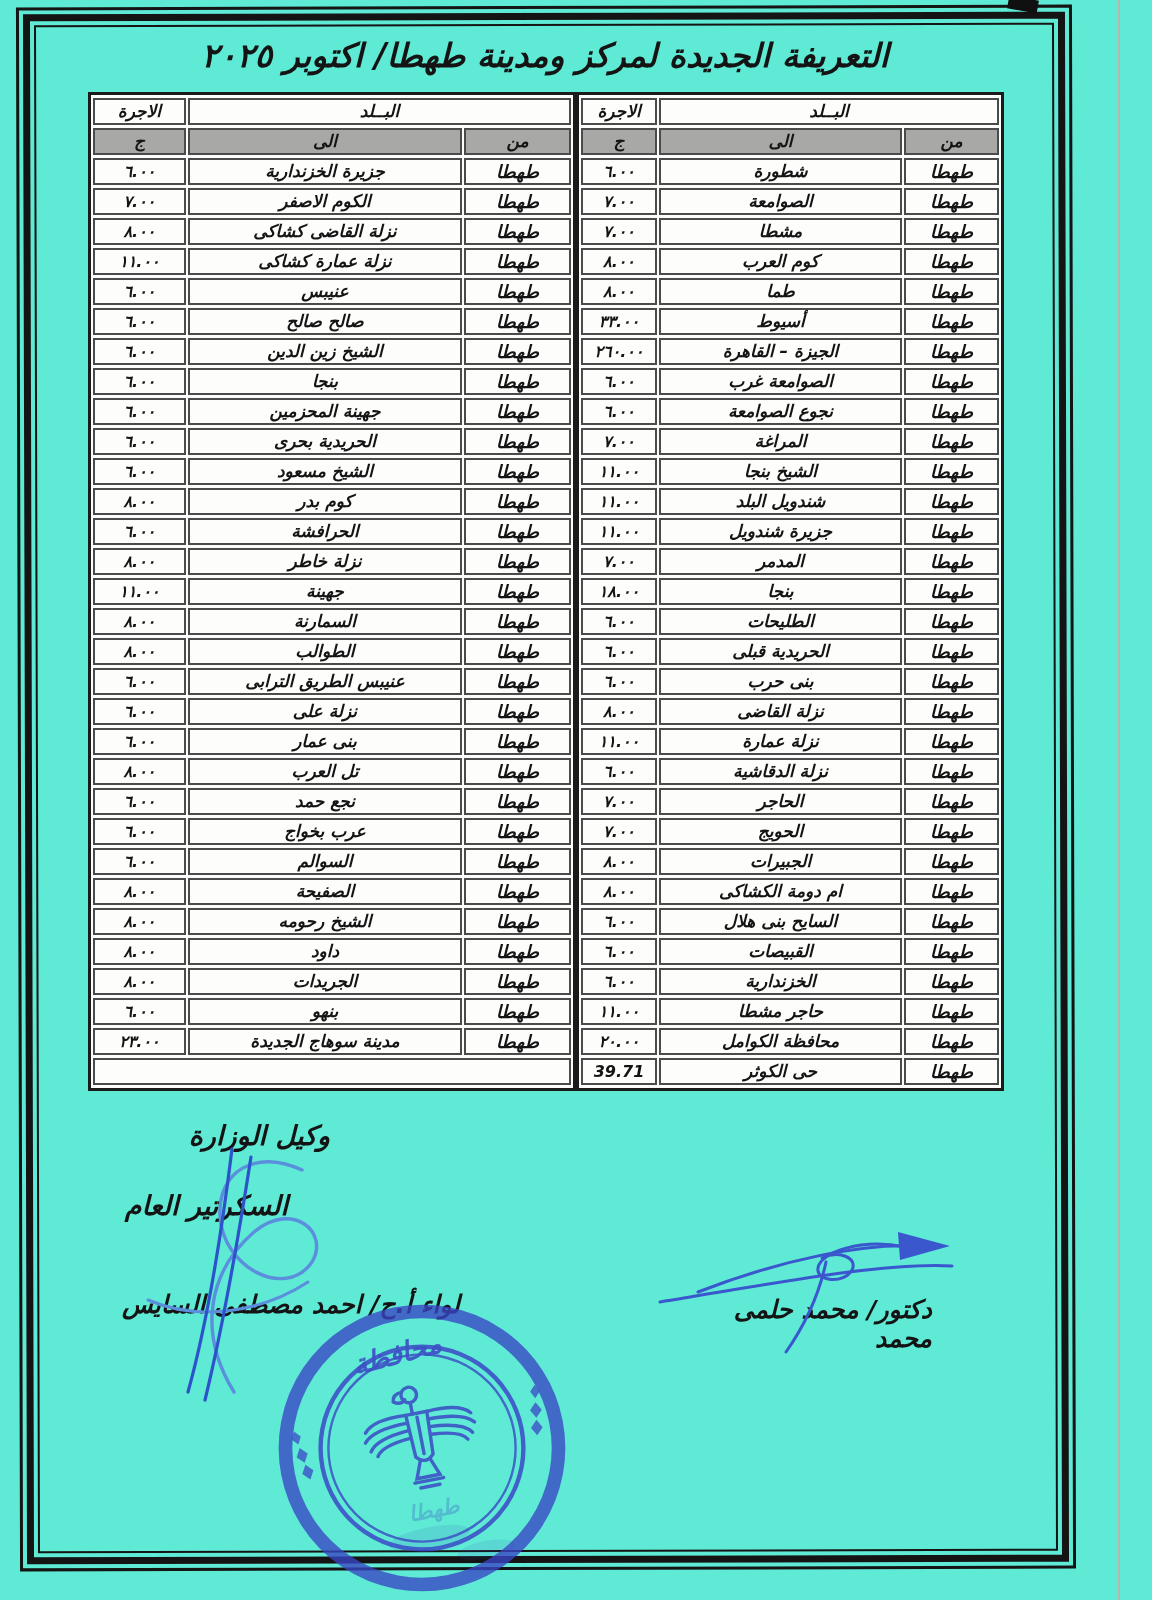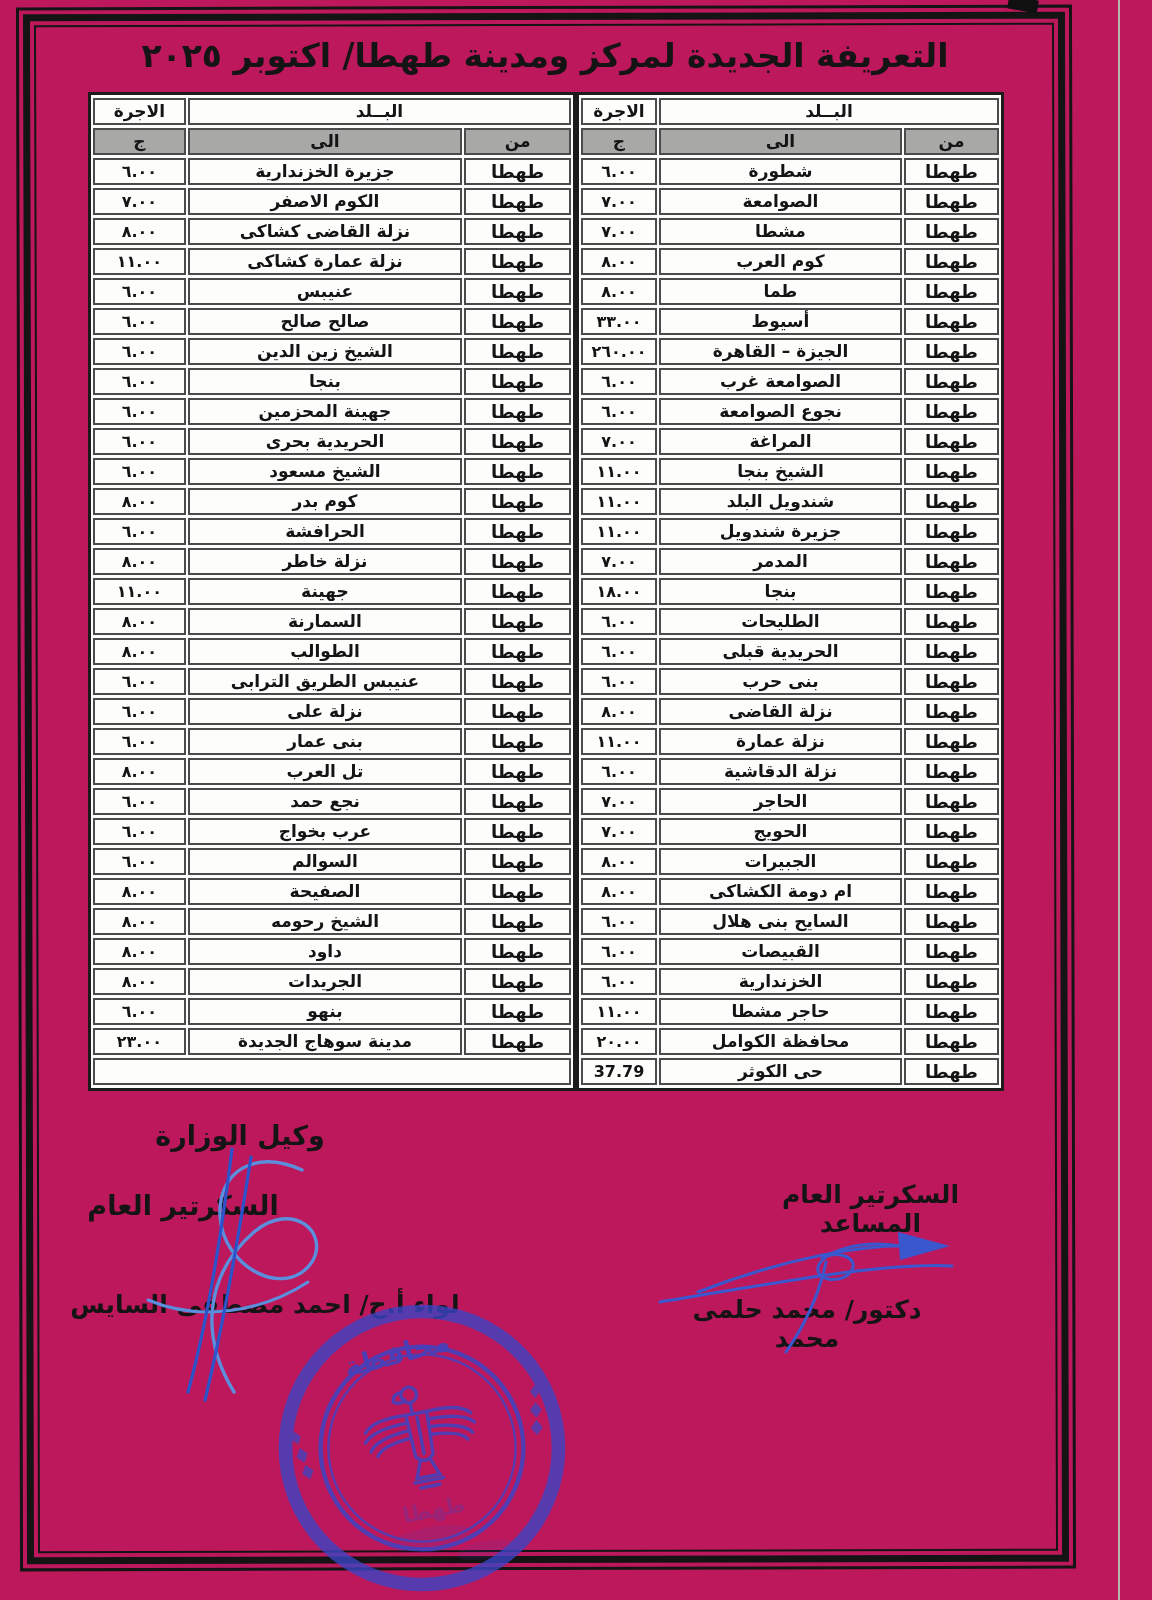--- a/index.html
+++ b/index.html
@@ -1,19 +1,19 @@
 <!DOCTYPE html>
 <html lang="ar" style="--ink: #141414; --header-gray: #a8a8a6; --stamp-blue: #3a45c4; --sig-light-blue: #5b8fdd; --sig-dark-blue: #2d53cb; --sig-right-blue: #3b57cd;"><head>
 <meta charset="utf-8">
 <style>
   html,body{margin:0;padding:0;background:#e8e8e8;}
   .page{
     position:relative;width:1152px;height:1600px;margin:0 auto;
-    background:#be185d;overflow:hidden;
-    font-family:"DejaVu Sans",sans-serif;color:var(--ink,#141414);
+    background:#5eead4;overflow:hidden;
+    font-family:"DejaVu Sans",sans-serif;color:var(--ink,#141414);font-style:italic;
   }
   
   .frame{position:absolute;left:18px;top:6px;width:1056px;height:1564px;transform:rotate(-0.15deg);}
   .frame .f1{position:absolute;inset:0;border:3px solid var(--ink);}
   .frame .f2{position:absolute;inset:7px;border:7px solid var(--ink);}
   .frame .f3{position:absolute;inset:18px;border:2px solid var(--ink);}
   .scan-mark{position:absolute;left:1008px;top:-2px;width:30px;height:13px;background:#101010;transform:rotate(10deg);}
   .scan-edge{position:absolute;left:1118px;top:0;width:2px;height:1600px;background:#b9b4ae;}
 
   .doc-title{
@@ -29,21 +29,21 @@
   .t-left {left:88px; width:488px;}
   table.fares th,table.fares td{
     border:2px solid #4b4b4b;height:23px;padding:0;text-align:center;vertical-align:middle;
     font-weight:700;font-size:17px;line-height:23px;white-space:nowrap;overflow:hidden;
   }
   table.fares thead tr.h2 th{background:var(--header-gray);}
   table.fares td.c-fare{font-size:16px;}
   table.fares td.c-from{font-size:18px;}
   tr.empty-row td{border:2px solid #4b4b4b;}
 
-  .sig-label{position:absolute;direction:rtl;text-align:center;font-weight:700;}
+  .sig-label{position:absolute;direction:rtl;font-weight:700;}
   .lbl-wakeel {left:150px;top:1120px;width:180px;font-size:27px;}
   .lbl-sec-gen{left:78px; top:1190px;width:210px;font-size:27px;}
   .lbl-liwa   {left:70px; top:1290px;width:390px;font-size:25px;}
   .lbl-asst   {left:748px;top:1180px;width:245px;font-size:25px;}
   .lbl-doctor {left:682px;top:1295px;width:250px;font-size:25px;}
 
   .sig-layer{position:absolute;left:0;top:0;pointer-events:none;}
   .stamp{position:absolute;left:266px;top:1292px;width:312px;height:312px;transform:rotate(-11deg);opacity:.92;}
 </style>
 </head>
@@ -225,21 +225,21 @@
           <td class="c-fare">١١.٠٠</td>
         </tr>
         <tr>
           <td class="c-from">طهطا</td>
           <td class="c-to">محافظة الكوامل</td>
           <td class="c-fare">٢٠.٠٠</td>
         </tr>
         <tr>
           <td class="c-from">طهطا</td>
           <td class="c-to">حى الكوثر</td>
-          <td class="c-fare">37.79</td>
+          <td class="c-fare">39.71</td>
         </tr>
       </tbody>
   </table>
 
   <table class="fares t-left">
     <colgroup>
         <col style="width:106px">
         <col style="width:272px">
         <col style="width:92px">
       </colgroup>
@@ -409,21 +409,20 @@
     <tbody>
       <tr class="empty-row">
           <td colspan="3"></td>
         </tr>
     </tbody>
   </table>
 
   <div class="sig-label lbl-wakeel">وكيل الوزارة</div>
   <div class="sig-label lbl-sec-gen">السكرتير العام</div>
   <div class="sig-label lbl-liwa">لواء أ.ح/ احمد مصطفى السايس</div>
-  <div class="sig-label lbl-asst">السكرتير العام المساعد</div>
   <div class="sig-label lbl-doctor">دكتور/ محمد حلمى محمد</div>
 
   <svg class="sig-layer" width="1152" height="1600" viewBox="0 0 1152 1600">
     <g fill="none" stroke-linecap="round">
       <path stroke="var(--sig-light-blue)" stroke-width="3.4" d="M 302 1170 C 255 1148, 218 1172, 220 1215 C 222 1268, 286 1300, 312 1262 C 330 1232, 292 1200, 254 1232 C 210 1270, 196 1330, 234 1392"></path>
       <path stroke="var(--sig-light-blue)" stroke-width="3" d="M 148 1300 C 200 1322, 262 1312, 308 1282"></path>
       <path stroke="var(--sig-dark-blue)" stroke-width="3.2" d="M 232 1149 C 222 1230, 208 1320, 188 1392"></path>
       <path stroke="var(--sig-dark-blue)" stroke-width="3.2" d="M 251 1157 C 238 1240, 222 1330, 205 1400"></path>
     </g>
     <g fill="none" stroke="var(--sig-right-blue)" stroke-width="3" stroke-linecap="round">

